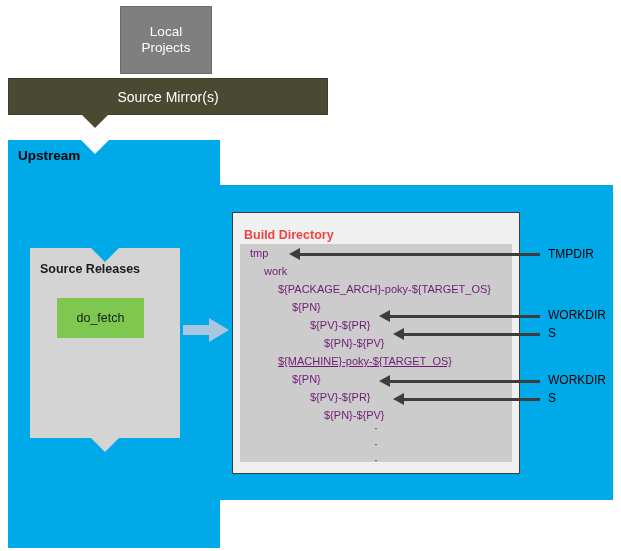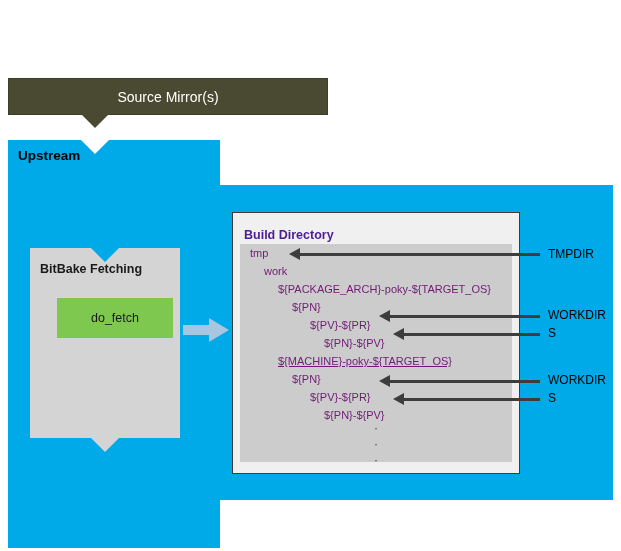--- a/index.html
+++ b/index.html
@@ -40,32 +40,32 @@
   #fetchbox{position:absolute;left:30px;top:248px;width:150px;height:190px;
             background:#d4d4d4;}
   #fetchnotch-top{position:absolute;left:91px;top:248px;width:0;height:0;
             border-left:14px solid transparent;border-right:14px solid transparent;
             border-top:14px solid #00a9e8;z-index:5;}
   #fetchnotch-bot{position:absolute;left:91px;top:438px;width:0;height:0;
             border-left:14px solid transparent;border-right:14px solid transparent;
             border-top:14px solid #d4d4d4;z-index:5;}
   #fetchtitle{position:absolute;left:40px;top:262px;font-size:12.5px;
               font-weight:bold;color:#1a1a1a;}
-  .taskbox{position:absolute;left:57px;width:116px;height:40px;background:#7ec850;
+  .taskbox{position:absolute;left:57px;width:87px;height:40px;background:#7ec850;
            color:#1a1a1a;font-size:12.5px;display:flex;align-items:center;
            justify-content:center;}
 
   
   #bluearrow{position:absolute;left:183px;top:318px;width:46px;height:24px;}
 
   
   #builddir{position:absolute;left:232px;top:212px;width:288px;height:262px;
             background:#f0f0f0;border:1px solid #3d3d3d;box-sizing:border-box;}
   #bdtitle{position:absolute;left:244px;top:228px;font-size:12.5px;
-           font-weight:bold;color:#4c1d95;}
+           font-weight:bold;color:#ef4444;}
   #tree{position:absolute;left:240px;top:244px;width:272px;height:218px;
         background:#cccccc;}
   .tline{position:absolute;font-size:11px;color:#701a75;white-space:nowrap;}
   .dot{position:absolute;font-size:12px;color:#333;}
 
   
   .arrowline{position:absolute;height:3px;background:#3d3d3d;z-index:7;}
   .arrowhead{position:absolute;width:0;height:0;z-index:7;
              border-top:6px solid transparent;border-bottom:6px solid transparent;
              border-right:11px solid #3d3d3d;}
@@ -73,34 +73,38 @@
 </style>
 </head>
 <body>
 
 <div id="stage">
 
   <div id="bitbake-main"></div>
   <div id="bitbake-ext"></div>
   <div id="bitbake-label">Upstream</div>
 
+  <div class="srcbox" style="left:120px;top:6px;width:92px;height:68px;">
+    <span>Local
+Projects</span>
+  </div>
 
   <div class="notch" style="left:42px;top:74px;"></div>
   <div class="notch" style="left:152px;top:74px;"></div>
   <div class="notch" style="left:264px;top:74px;"></div>
 
   <div id="mirrorbar">
     <span>Source Mirror(s)</span>
   </div>
   <div id="olivearrow"></div>
   <div id="bluenotch"></div>
 
   <div id="fetchbox"></div>
   <div id="fetchnotch-top"></div>
-  <div id="fetchtitle">BitBake Fetching</div>
+  <div id="fetchtitle">Source Releases</div>
   <div class="taskbox" style="top:298px;">
     <span>do_fetch</span>
   </div>
   <div id="fetchnotch-bot"></div>
 
   <svg id="bluearrow" viewBox="0 0 46 24">
     <path d="M0 7 L26 7 L26 0 L46 12 L26 24 L26 17 L0 17 Z" fill="#a9c6e0"></path>
   </svg>
 
   <div id="builddir"></div>

